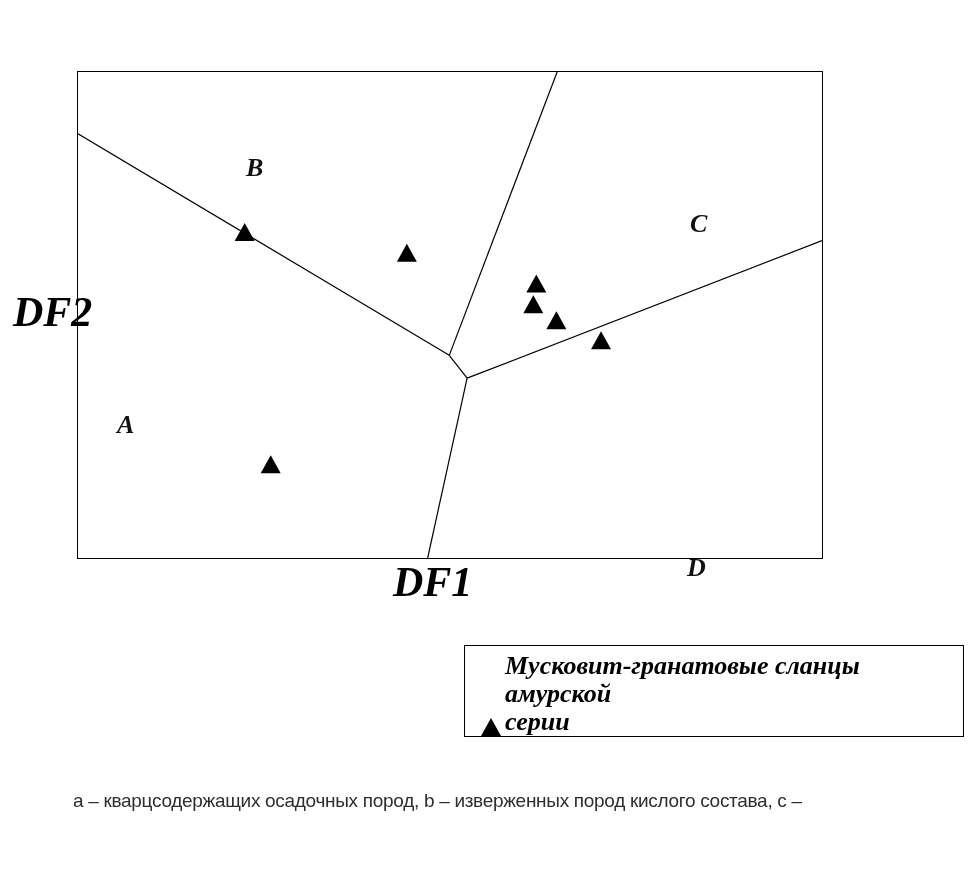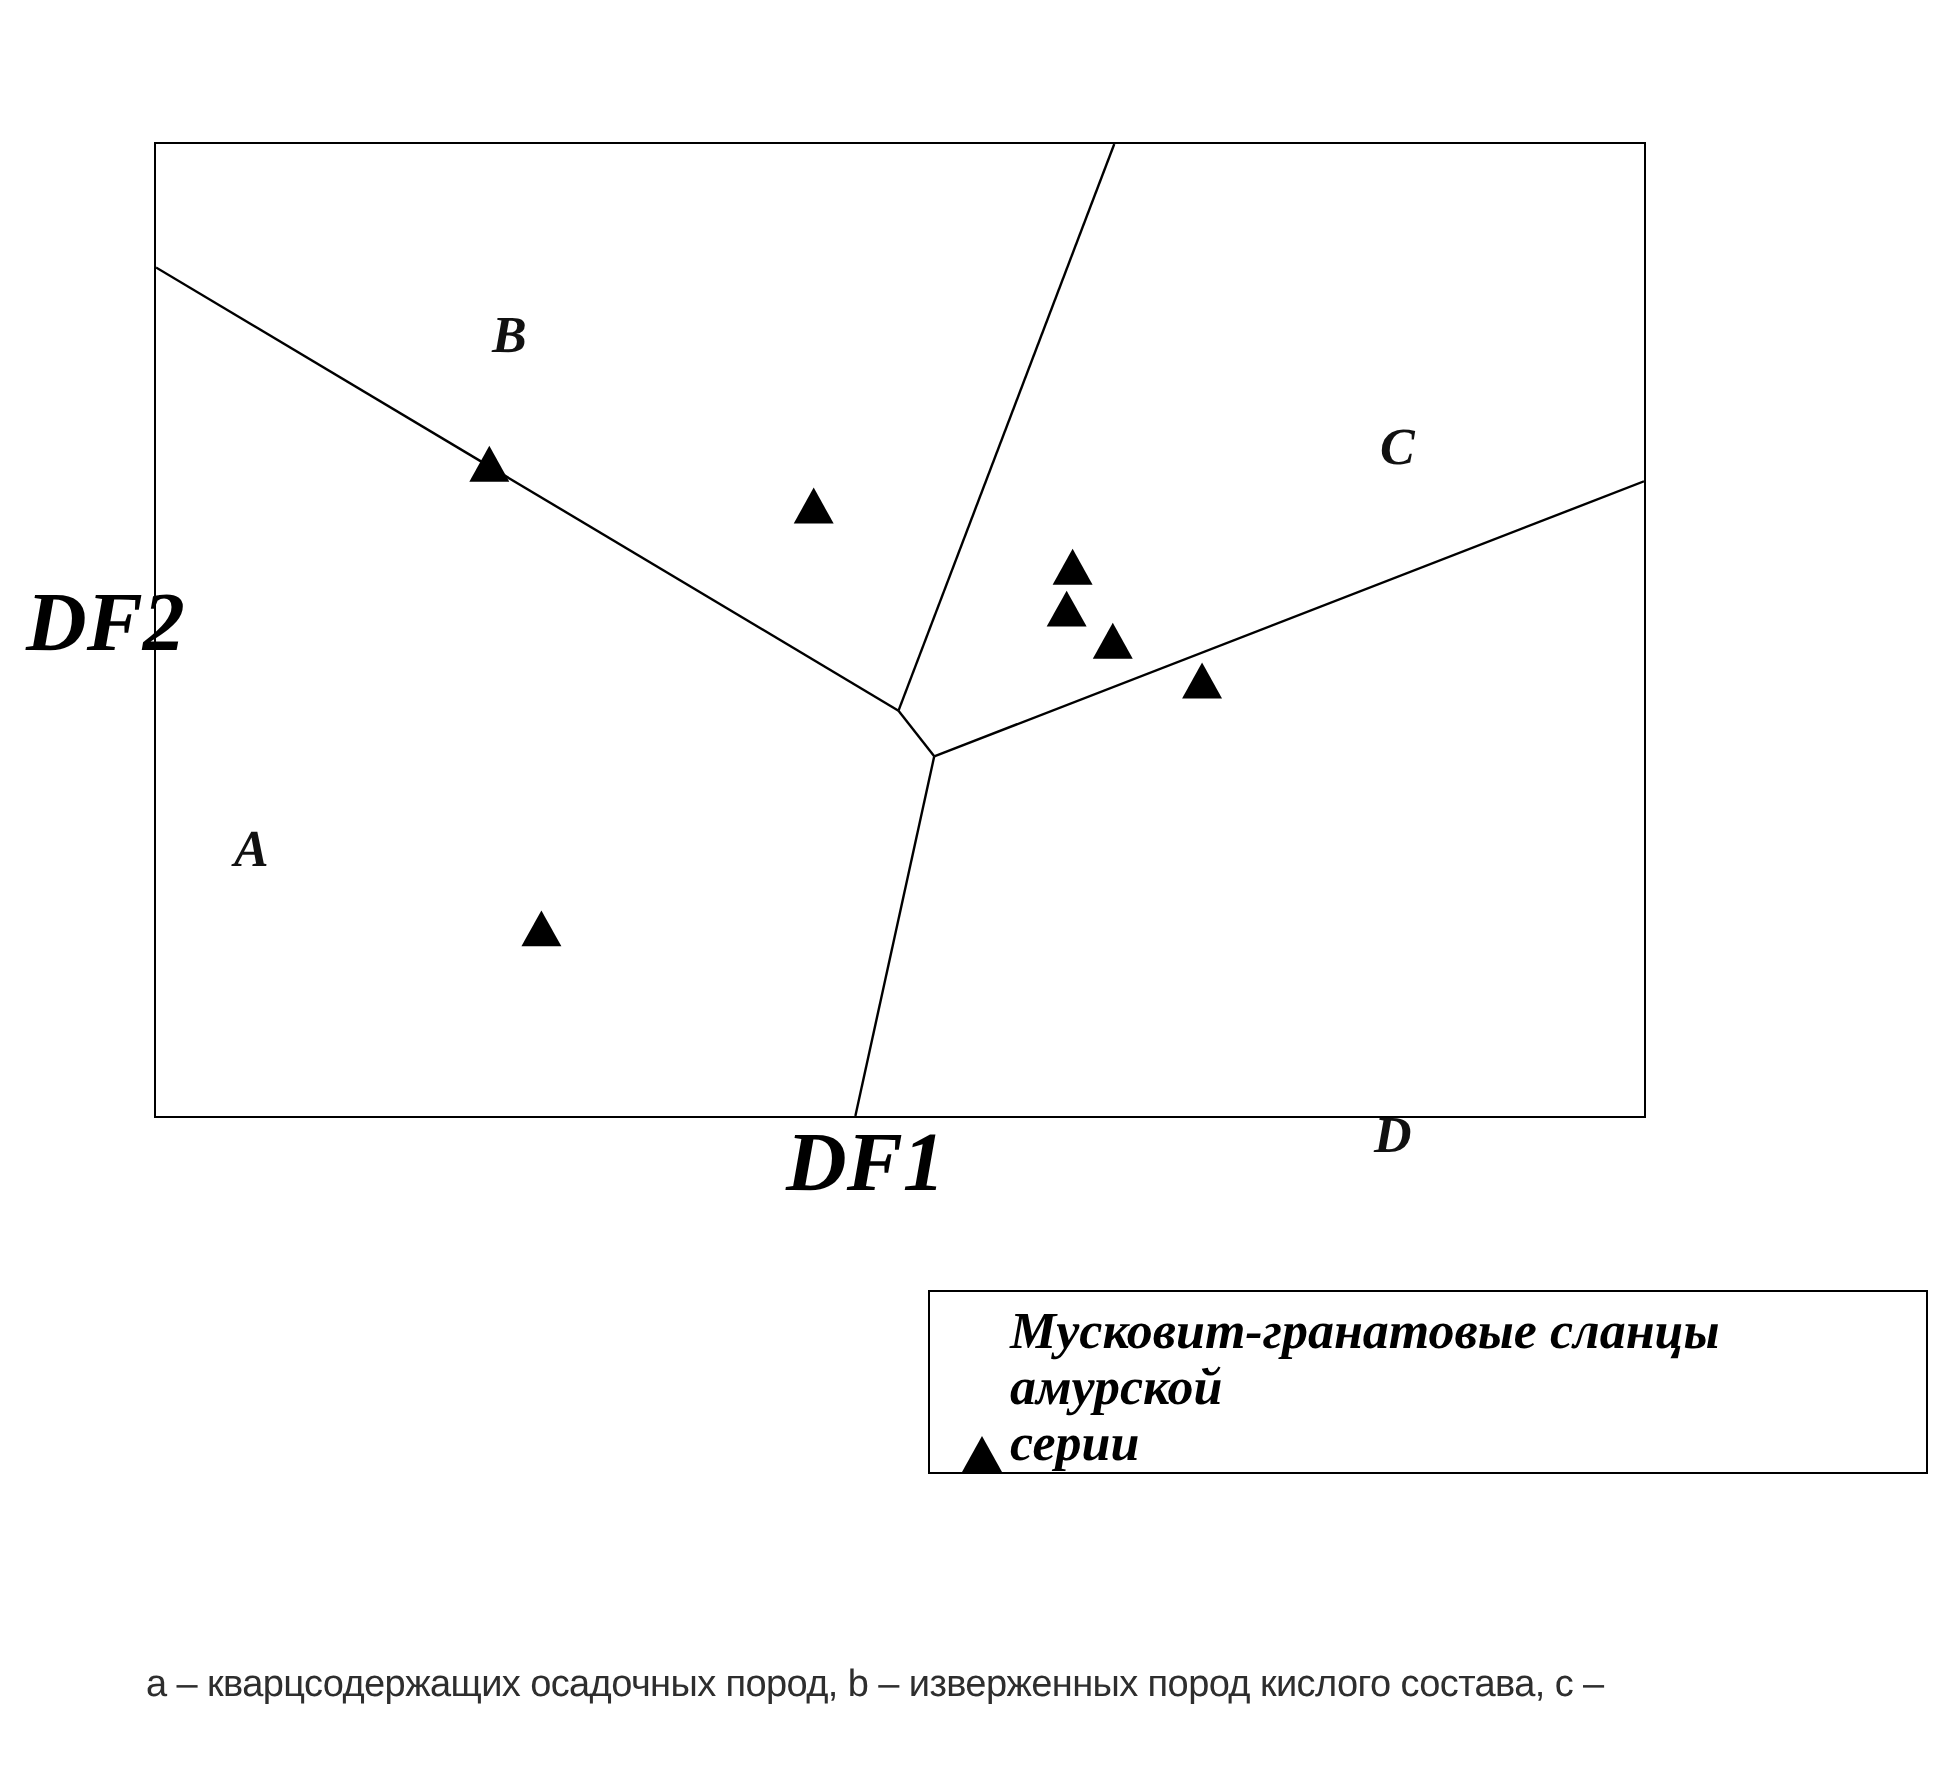--- a/index.html
+++ b/index.html
@@ -55,21 +55,21 @@
     font-size:26px;line-height:28px;color:#000;
   }
   
   .doc-text{
     position:absolute;left:73px;width:860px;
     font-family:"Liberation Sans", sans-serif;
     font-size:19px;line-height:28px;letter-spacing:-0.3px;color:#2e2e2e;
   }
   .caption{top:720px;}
   .names-heading{top:788px;}
-  .body-text{top:830px;line-height:26px;}
+  .body-text{top:788px;line-height:26px;}
 </style>
 </head>
 <body>
 
 <div class="canvas">
 
   <div class="plot">
     <svg id="plot-svg" xmlns="http://www.w3.org/2000/svg" preserveAspectRatio="none" viewBox="0 0 745 487">
         <line x1="0" y1="61.849000000000004" x2="371.755" y2="283.921" stroke="#000000" stroke-width="1.2"></line>
         <line x1="479.78000000000003" y1="0" x2="371.755" y2="283.921" stroke="#000000" stroke-width="1.2"></line>

